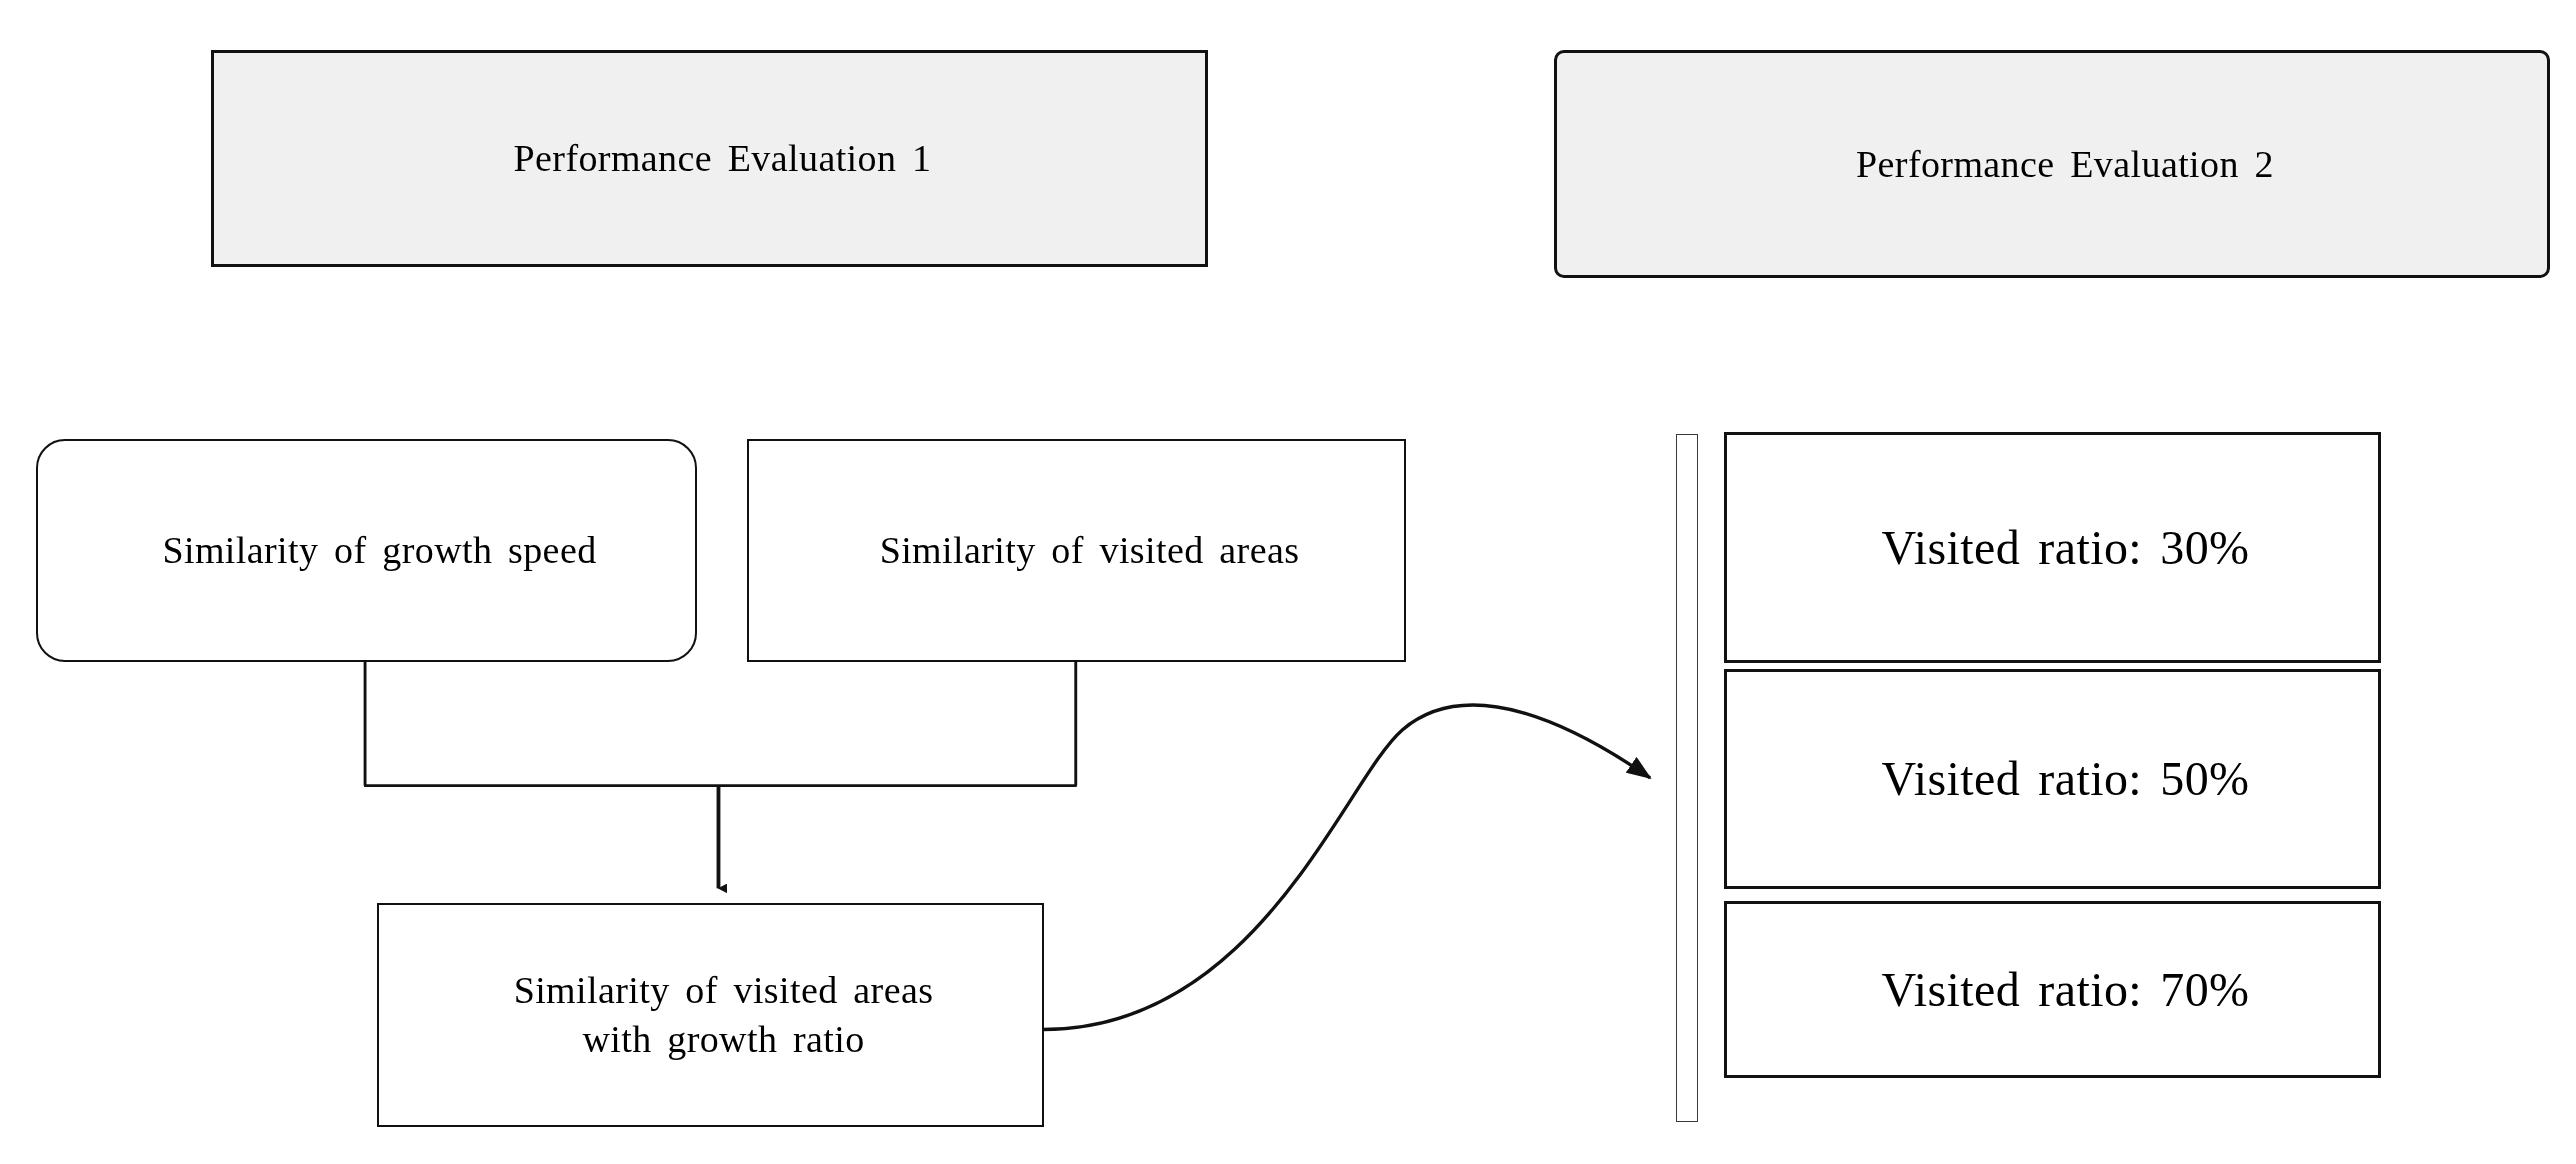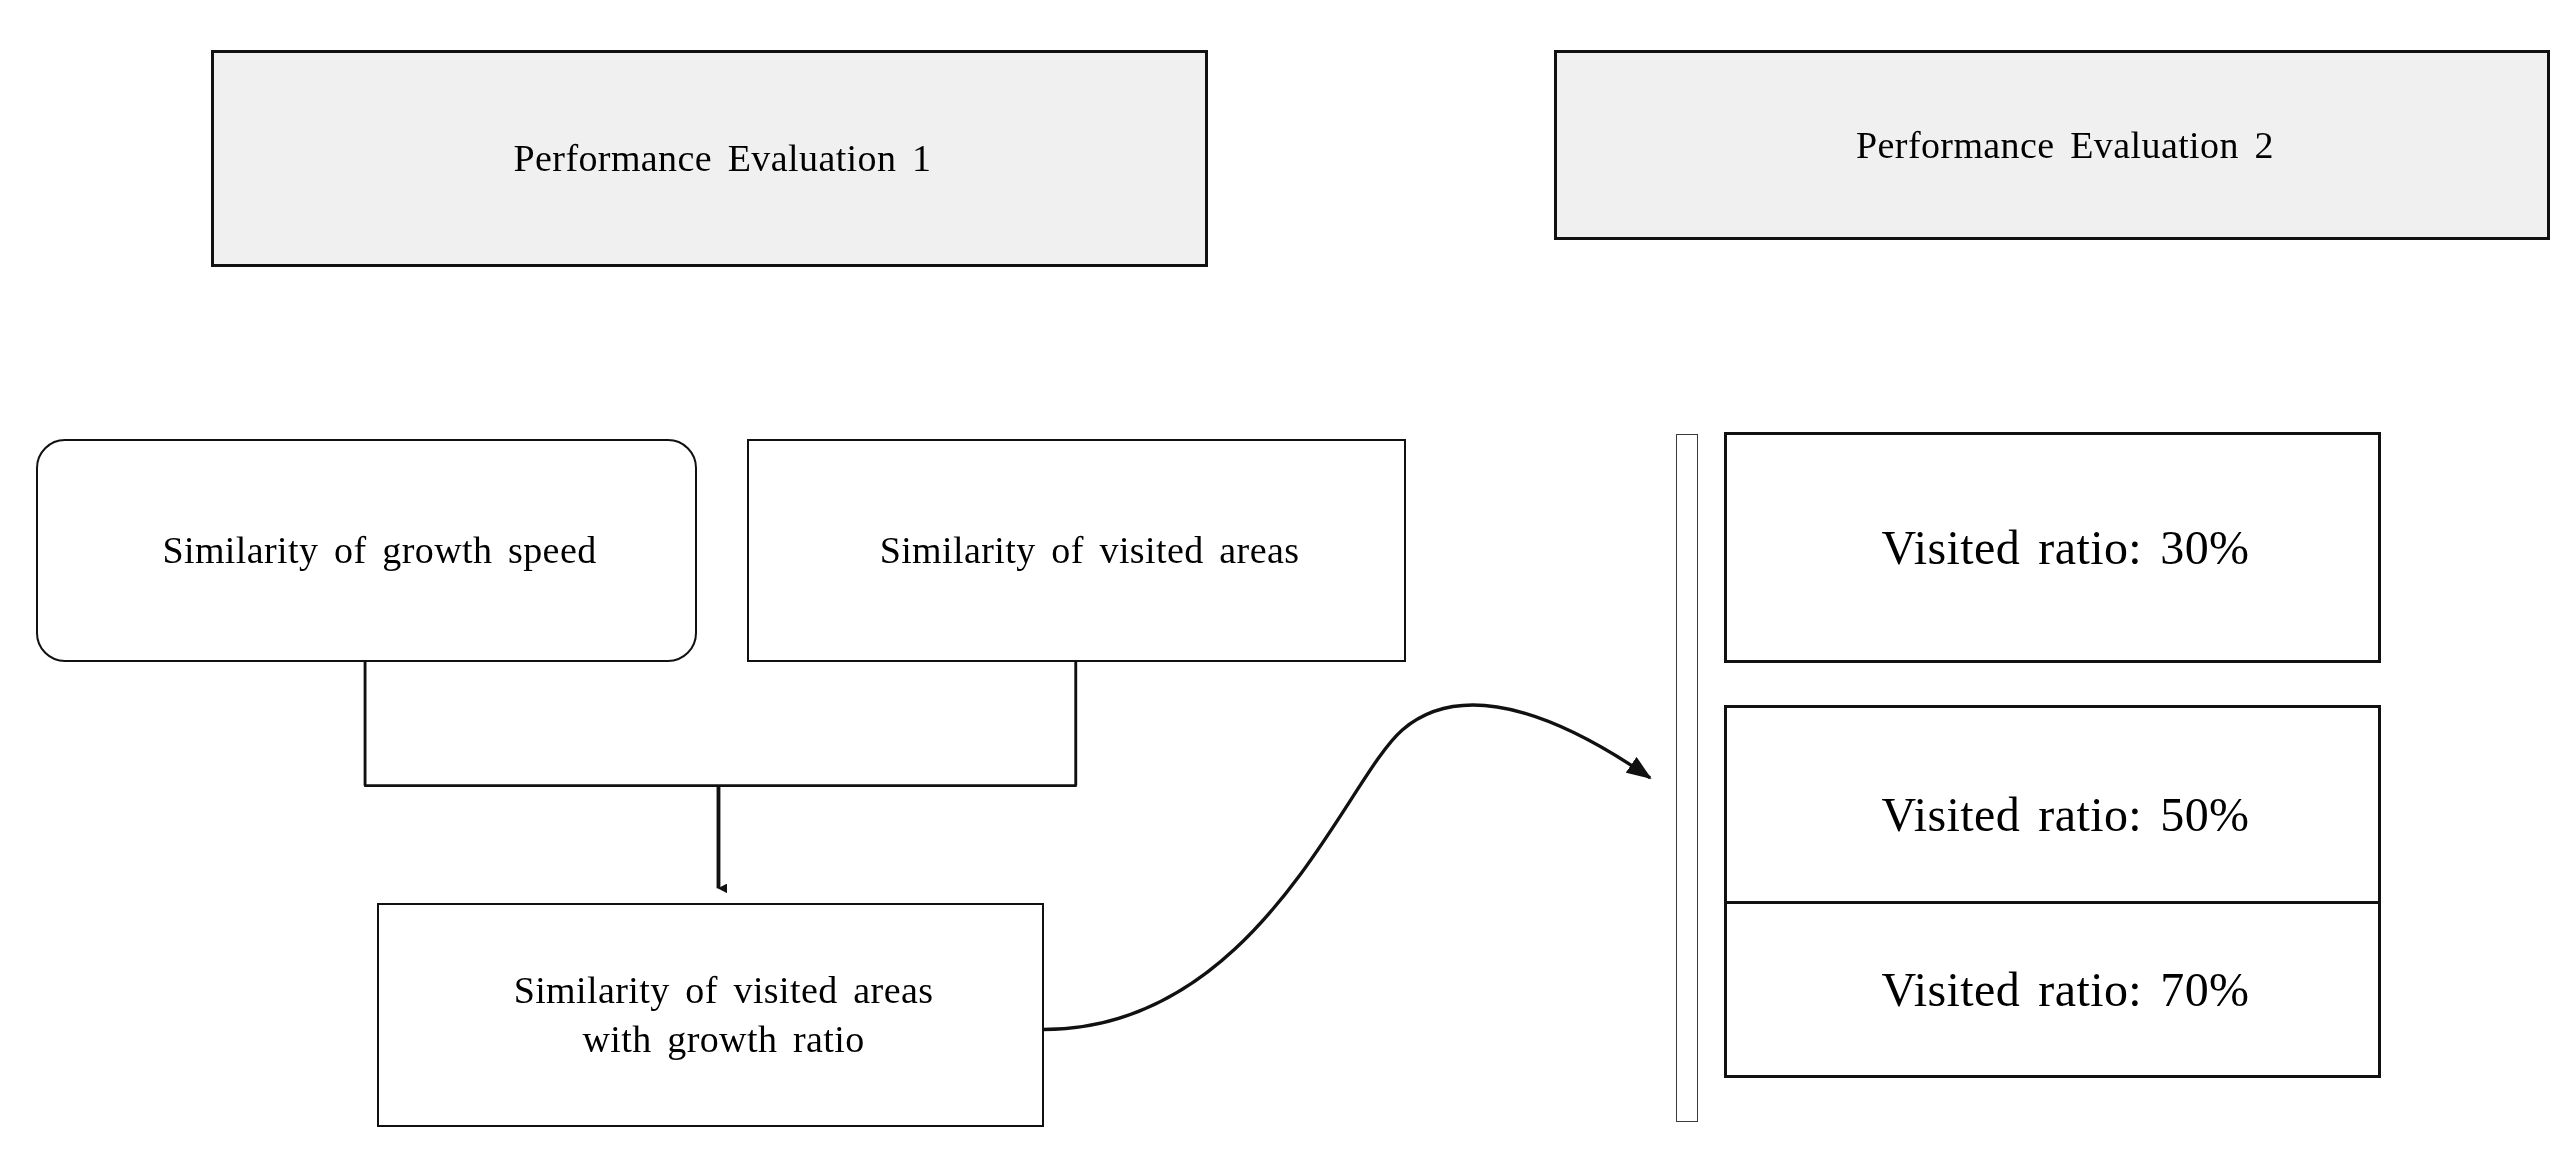--- a/index.html
+++ b/index.html
@@ -43,32 +43,32 @@
     display: block;
   }
 
   
   .header-box {
     background: #f0f0f0;
     border: 3.8px solid #111111;
     font-size: 38px;
   }
   #header-eval-1 { left: 211px;  top: 50px; width: 997px; height: 217px; }
-  #header-eval-2 { left: 1554px; top: 50px; width: 996px; height: 190px; }
+  #header-eval-2 { left: 1554px; top: 50px; width: 996px; height: 228px; border-radius: 10px; }
 
   
   .criteria-box { font-size: 38px; border-width: 2.9px; }
   #node-growth-speed   { left: 36px;  top: 439px; width: 661px; height: 223px; border-radius: 29px; }
   #node-visited-areas  { left: 747px; top: 439px; width: 659px; height: 223px; }
   #node-visited-ratio  { left: 377px; top: 903px; width: 667px; height: 224px; }
 
   
   .ratio-box { font-size: 48px; border-width: 3.8px; }
   #node-ratio-0 { left: 1724px; top: 432px;  width: 657px; height: 231px; }
-  #node-ratio-1 { left: 1724px; top: 669px;  width: 657px; height: 220px; margin-top: 36px; }
+  #node-ratio-1 { left: 1724px; top: 669px;  width: 657px; height: 220px; }
   #node-ratio-2 { left: 1724px; top: 901px;  width: 657px; height: 177px; }
 
   
   #group-bracket {
     position: absolute;
     left: 1676px;
     top: 434px;
     width: 22px;
     height: 688px;
     box-sizing: border-box;

